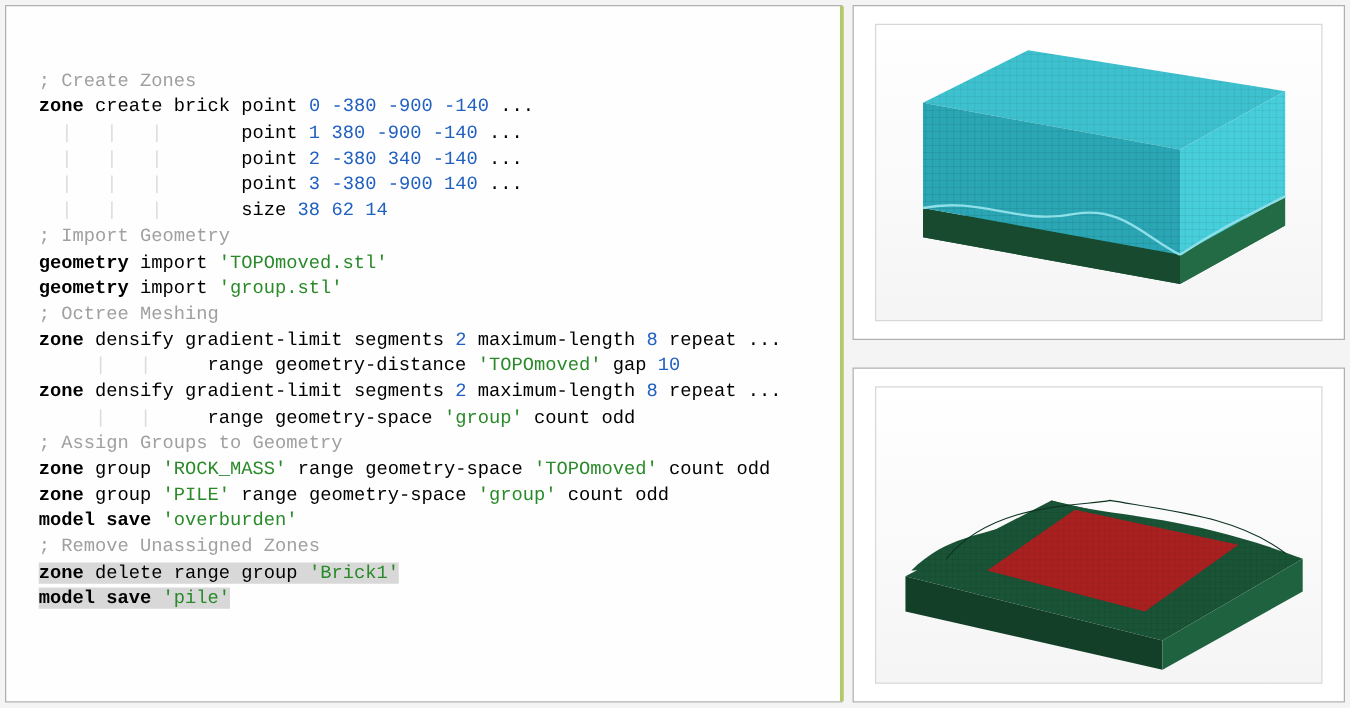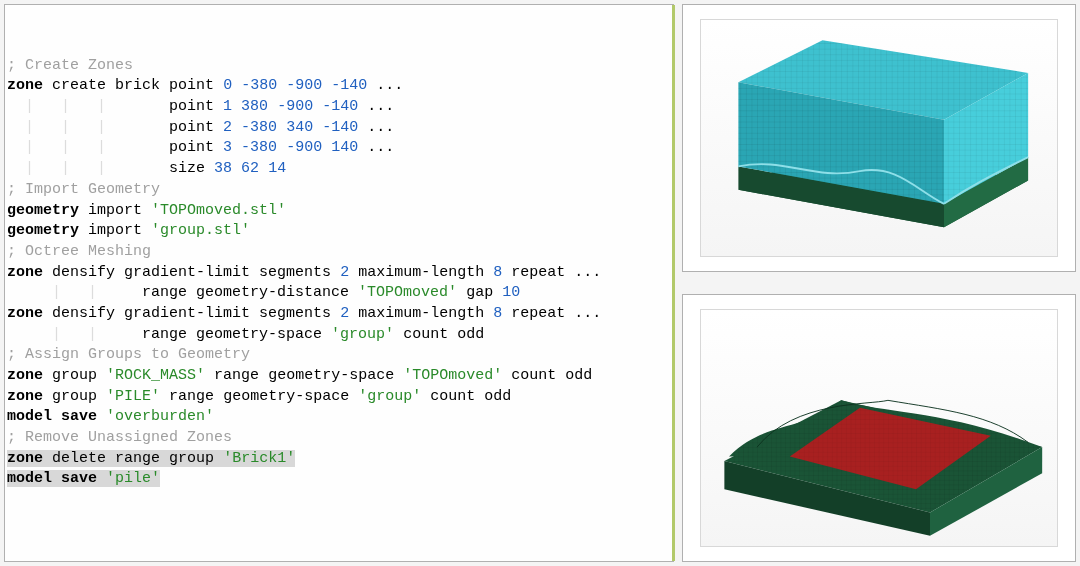--- a/index.html
+++ b/index.html
@@ -13,21 +13,21 @@
   .layout {
     display: flex;
     width: 100%; height: 100%;
     gap: 8px;
     padding: 4px;
   }
   .code-panel {
     flex: 0 0 670px;
     background: #fefefe;
     border: 1px solid #b0b0b0;
-    padding: 30px 10px 10px 2px;
+    padding: 30px 10px 10px 26px;
     font-size: 15px;
     line-height: 1.38;
     white-space: pre;
     color: #000;
     position: relative;
   }
   .accent-bar {
     position: absolute;
     right: -2px; top: 0;
     width: 3px; height: 100%;

